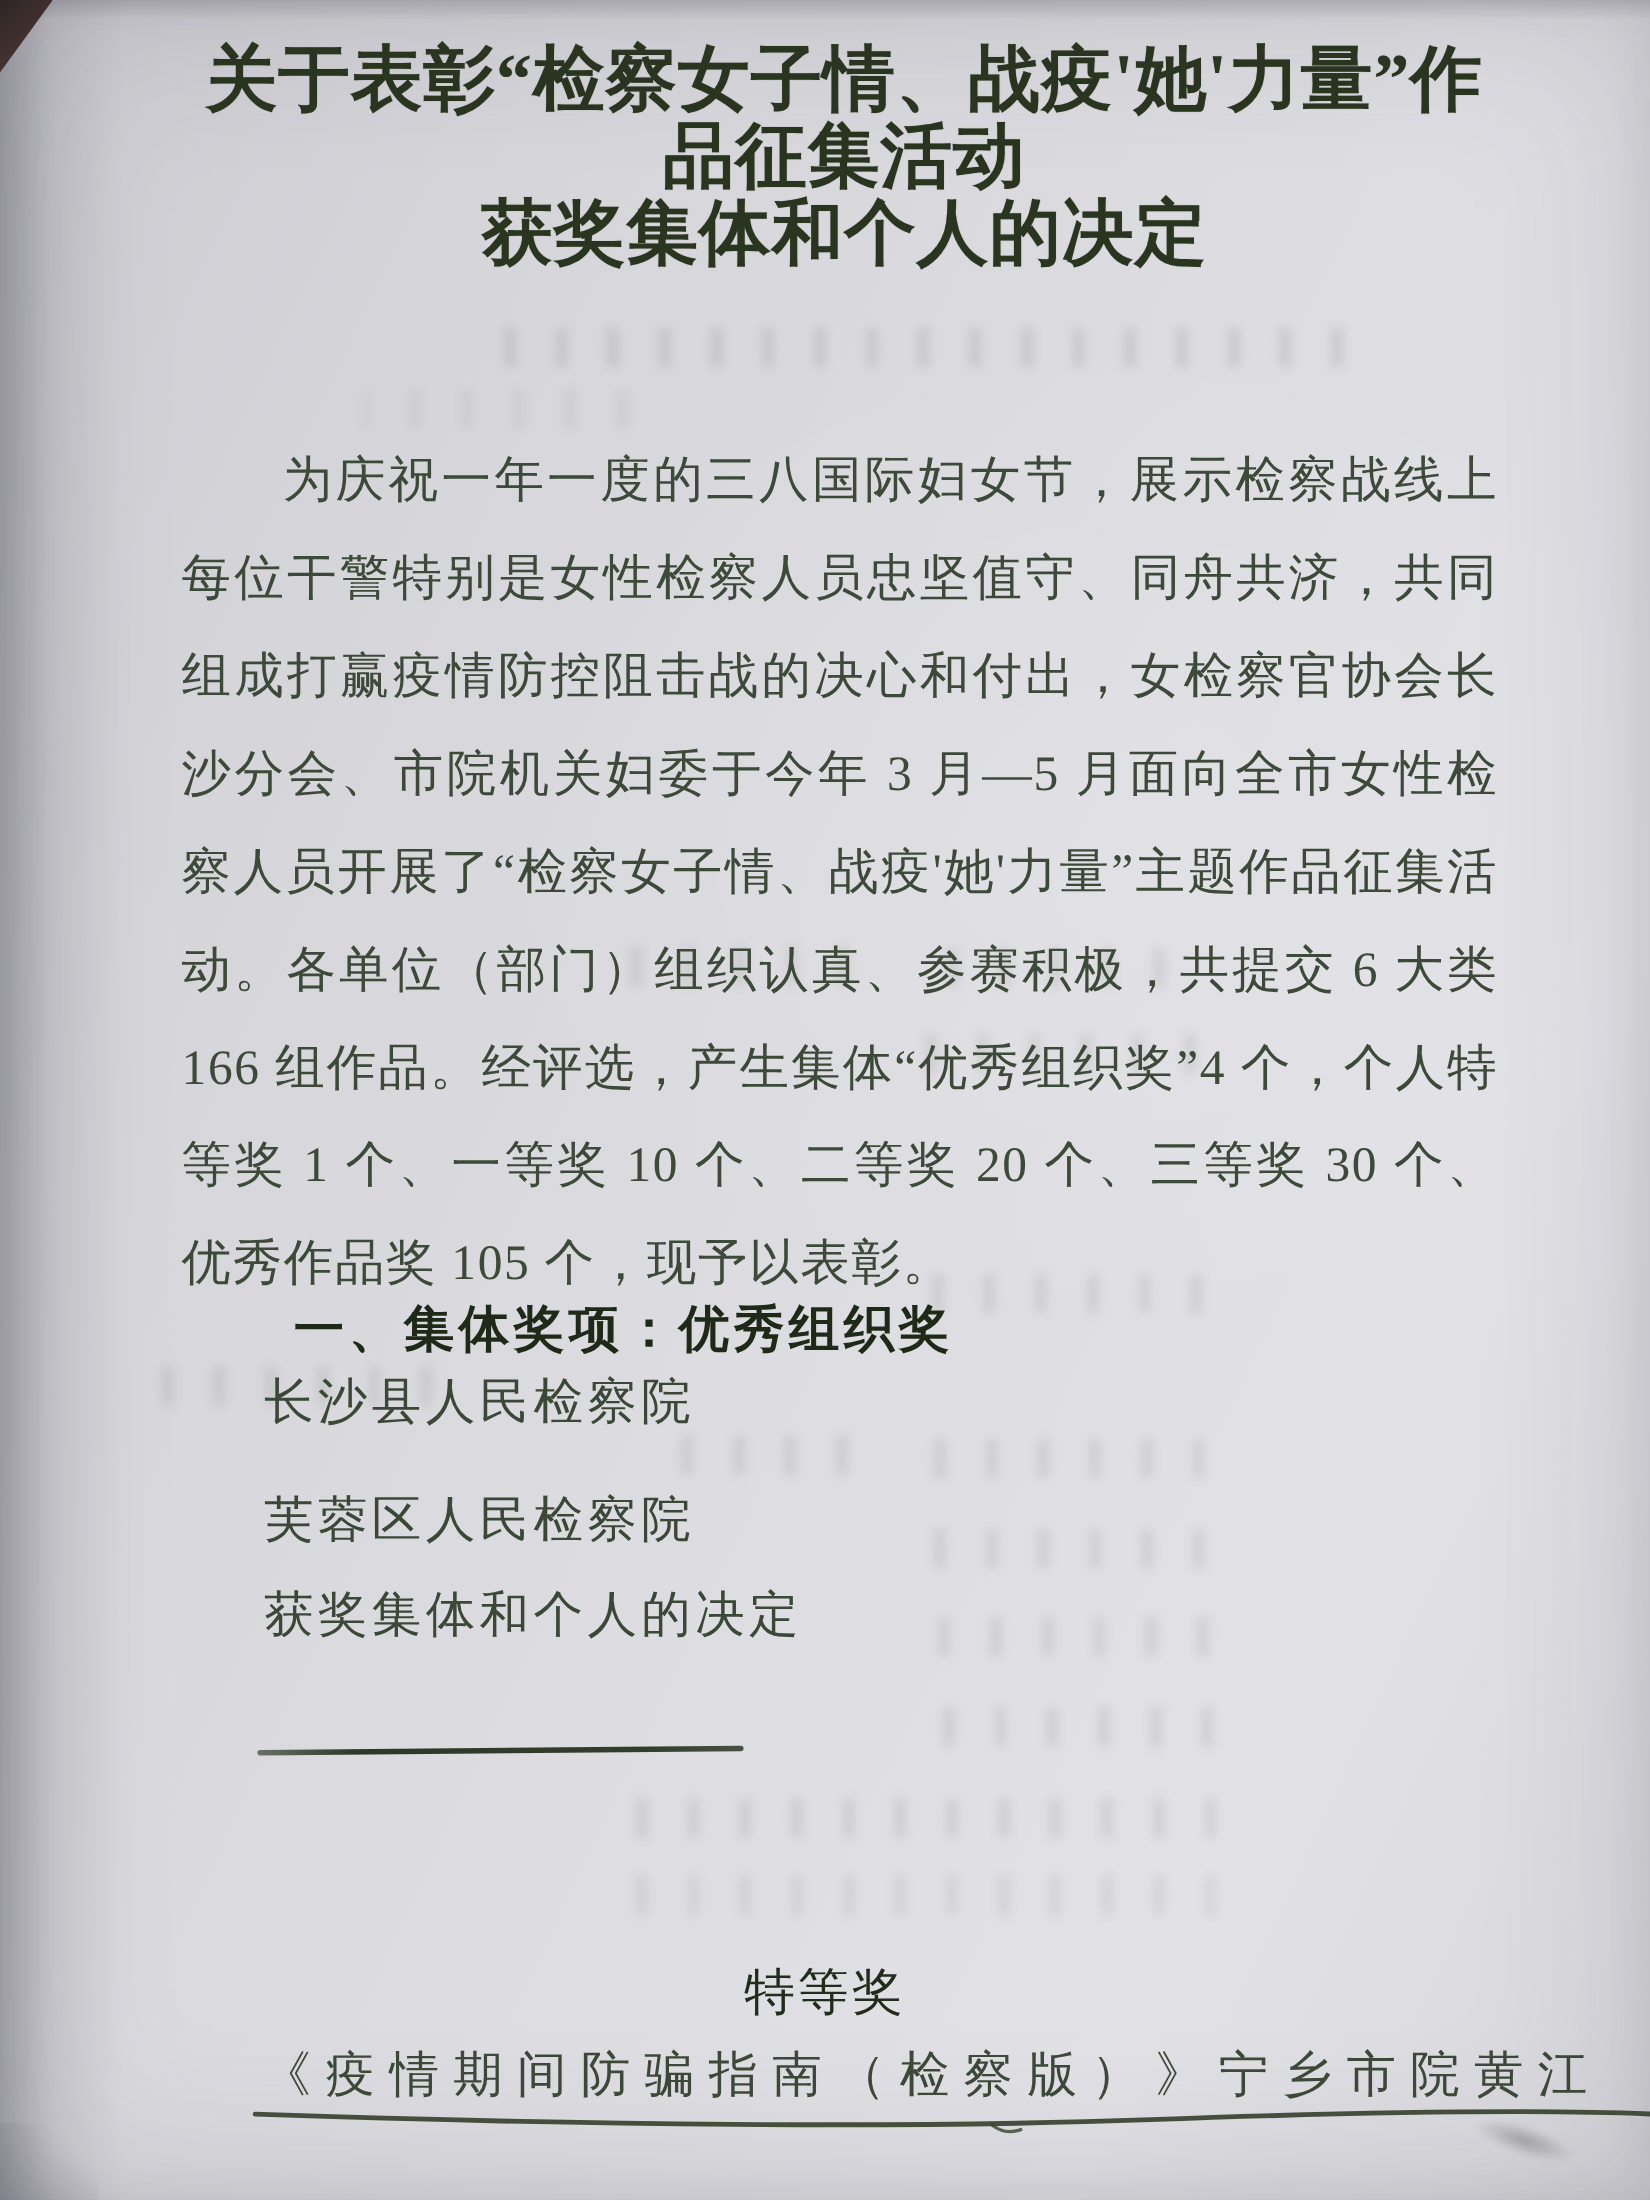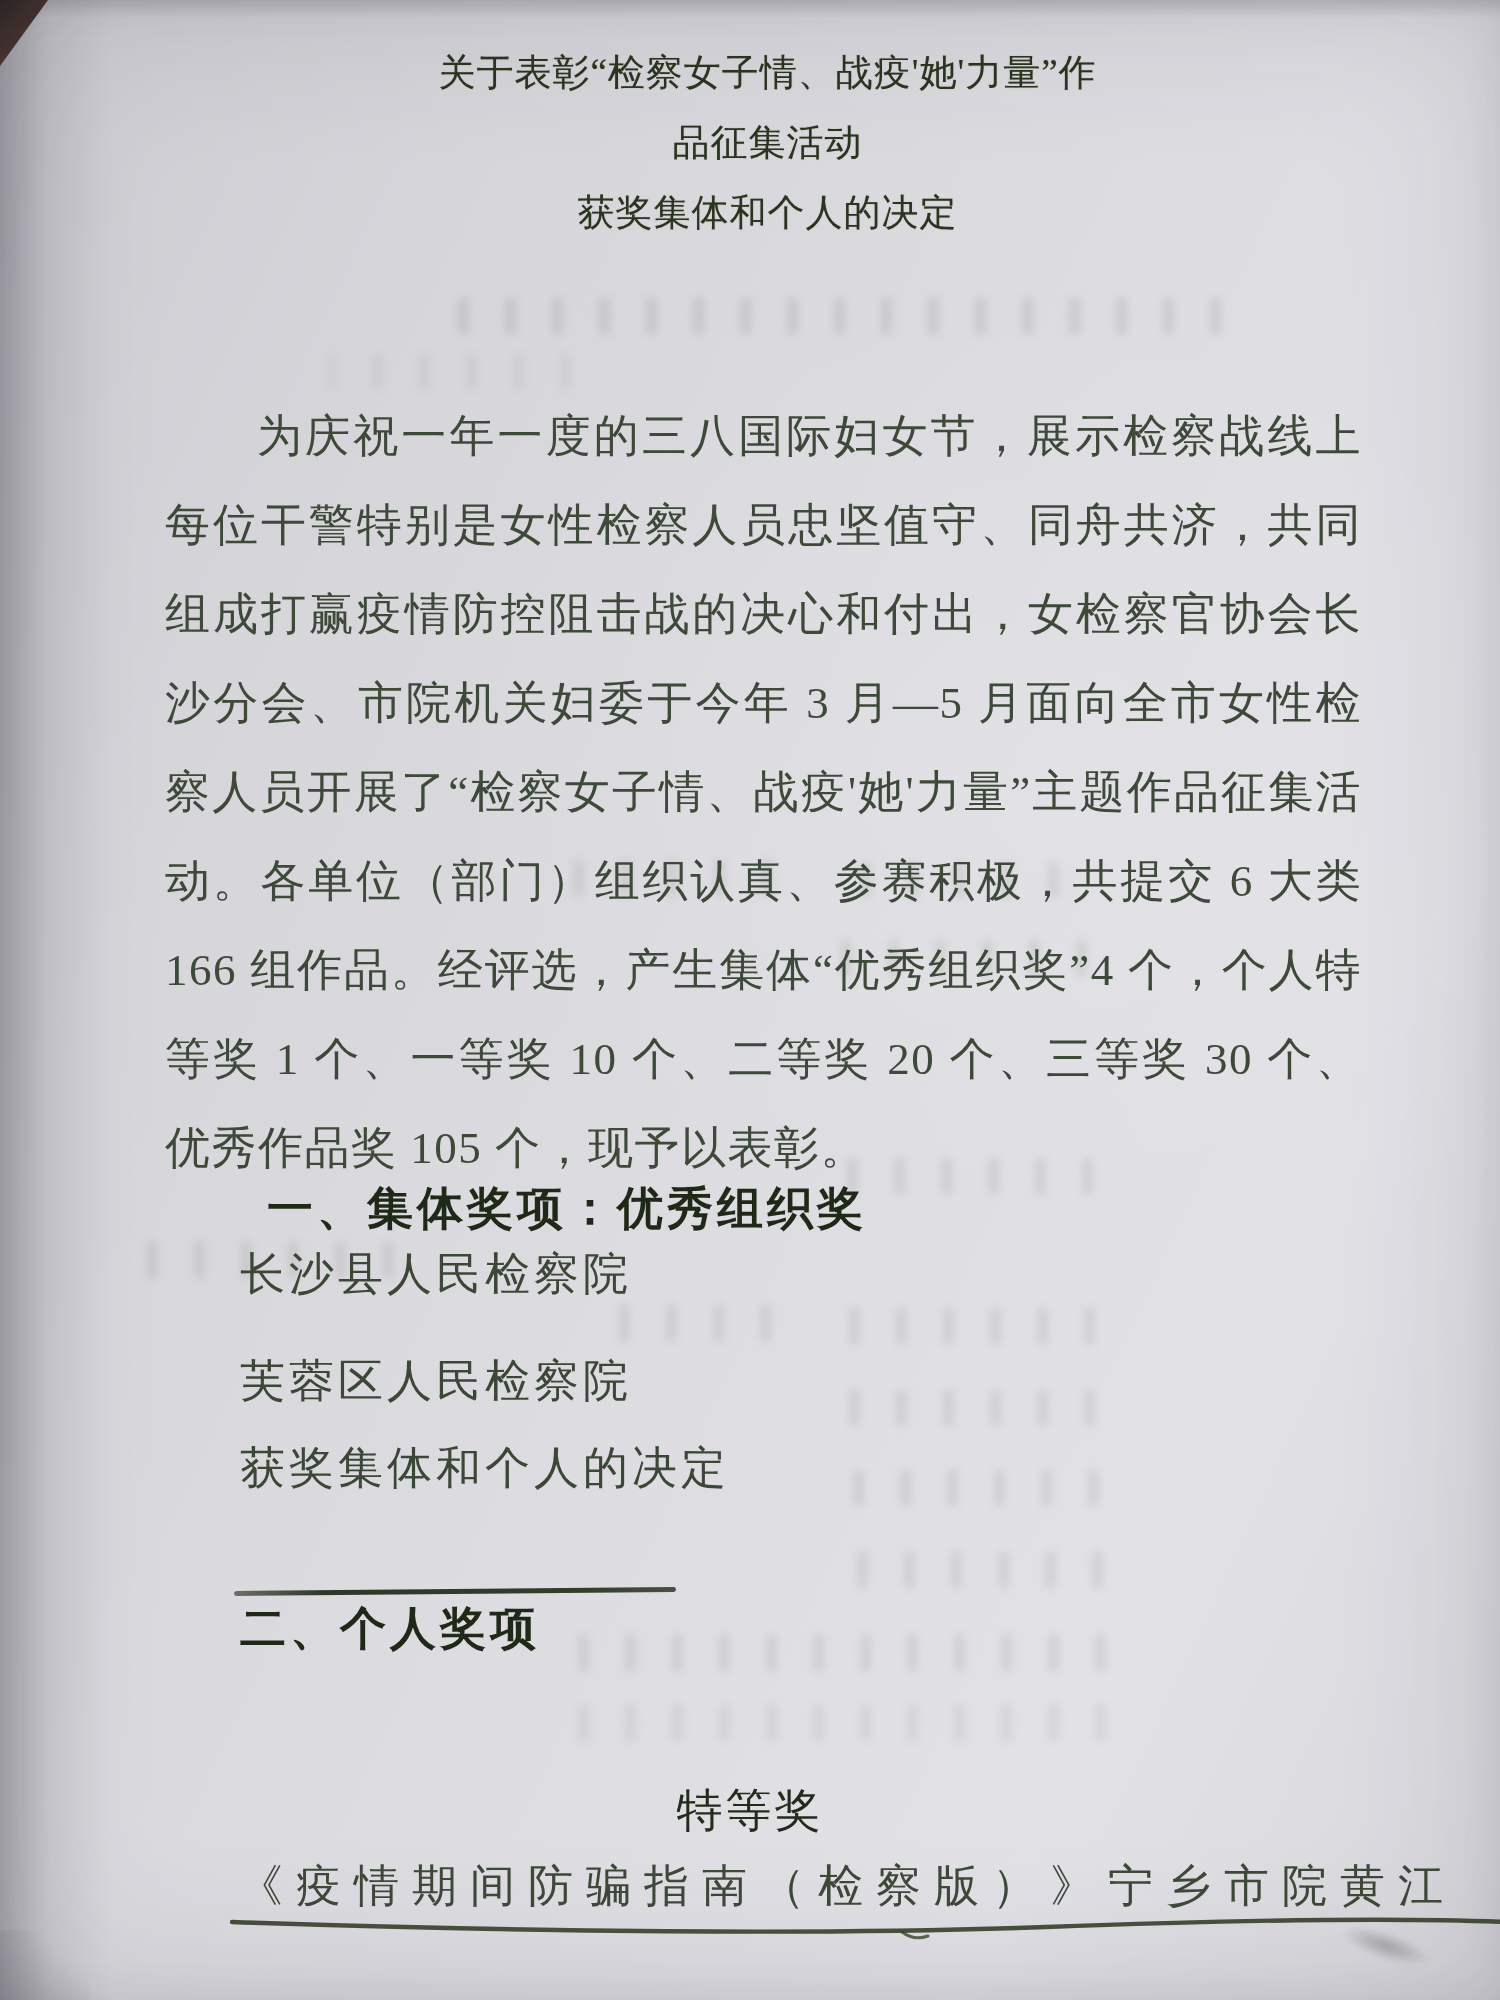--- a/index.html
+++ b/index.html
@@ -38,21 +38,21 @@
     background:linear-gradient(45deg, rgba(70,70,80,.25), transparent 70%);
   }
 
   
   .title-block{
     position:absolute;top:38px;left:140px;right:105px;
     text-align:center;
   }
   .t-line{
     font-family:"Liberation Serif","DejaVu Serif",serif;
-    font-weight:400;font-size:37px;line-height:70px;
+    font-weight:700;font-size:65px;line-height:70px;
     color:#2a351f;letter-spacing:1px;
     text-shadow:0 0 1px rgba(42,53,31,.35);
   }
   .para{
     position:absolute;top:392px;left:165px;width:1197px;
     font-size:45px;line-height:89px;color:#3d4939;
     letter-spacing:1.5px;text-align:justify;text-align-last:left;
     text-indent:92px;word-break:break-all;line-break:anywhere;
   }
   .h-black{
@@ -150,21 +150,20 @@
 
   <div class="para">为庆祝一年一度的三八国际妇女节，展示检察战线上每位干警特别是女性检察人员忠坚值守、同舟共济，共同组成打赢疫情防控阻击战的决心和付出，女检察官协会长沙分会、市院机关妇委于今年 3 月—5 月面向全市女性检察人员开展了“检察女子情、战疫'她'力量”主题作品征集活动。各单位（部门）组织认真、参赛积极，共提交 6 大类 166 组作品。经评选，产生集体“优秀组织奖”4 个，个人特等奖 1 个、一等奖 10 个、二等奖 20 个、三等奖 30 个、优秀作品奖 105 个，现予以表彰。</div>
 
   <div class="h-black" id="h-collective">一、集体奖项：优秀组织奖</div>
 
   <div class="award-item" id="award-0">长沙县人民检察院</div>
   <div class="award-item" id="award-1">芙蓉区人民检察院</div>
   <div class="award-item" id="award-2">获奖集体和个人的决定</div>
   <div class="pen-underline"></div>
 
-  <div class="h-black" id="h-individual">二、个人奖项</div>
 
   <div class="special-heading">特等奖</div>
   <div class="entry-line">《疫情期间防骗指南（检察版）》宁乡市院黄江</div>
 
   <svg class="entry-underline" viewBox="0 0 1306 42" xmlns="http://www.w3.org/2000/svg">
     <path d="M6 16 C 300 26, 600 29, 820 21 C 1010 14, 1190 11, 1300 17" fill="none" stroke="#39432f" stroke-width="4.4" stroke-linecap="round" opacity="0.92"></path>
     <path d="M676 26 q 12 9 26 4" fill="none" stroke="#39432f" stroke-width="3" stroke-linecap="round" opacity="0.8"></path>
   </svg>
   <div class="smudge"></div>
 

